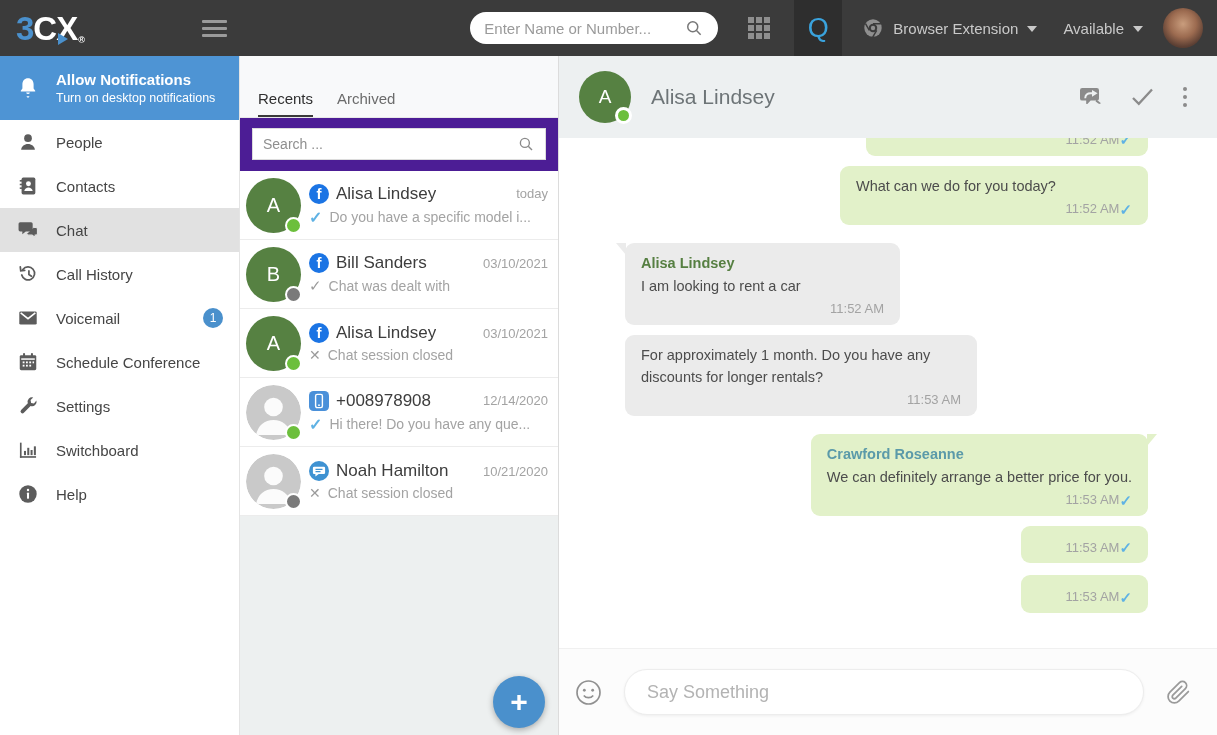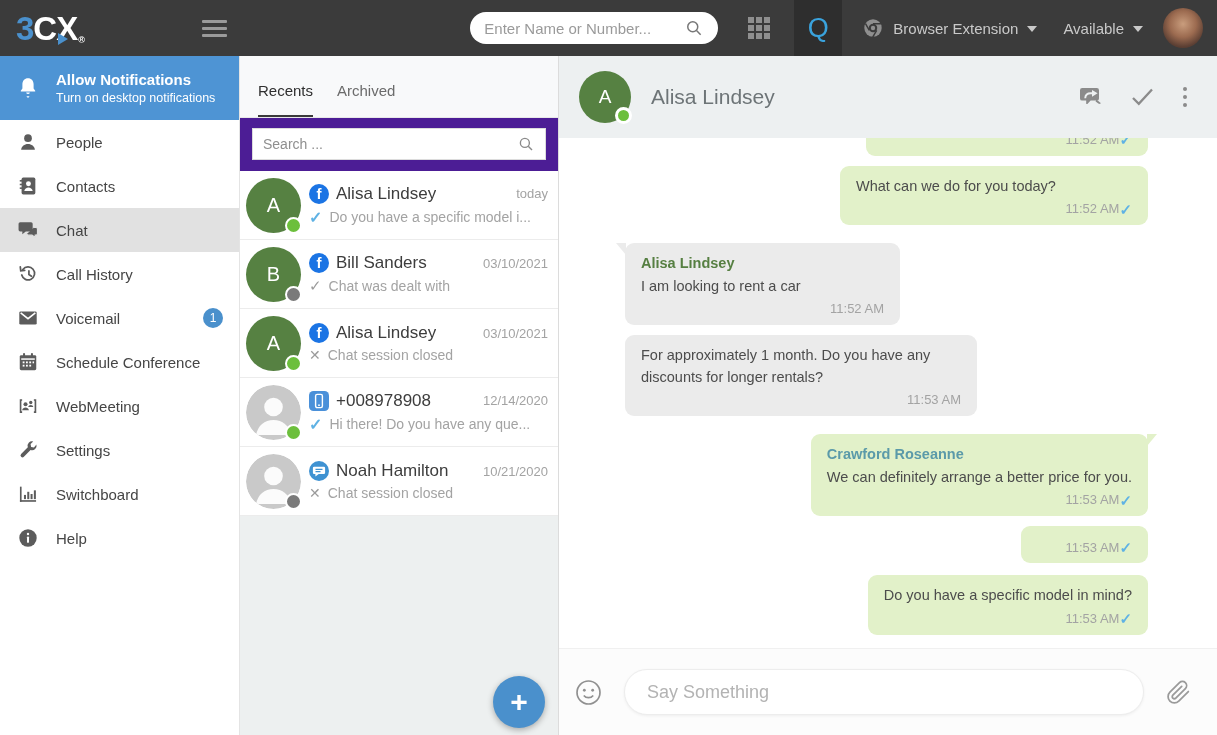--- a/index.html
+++ b/index.html
@@ -40,21 +40,21 @@
   .banner-sub { font-size:12.5px; margin-top:3px; }
   .nav-item { height:44px; display:flex; align-items:center; position:relative; cursor:pointer; }
   .nav-item.active { background:#e1e1e1; }
   .nav-item .icon-box { width:56px; display:flex; justify-content:center; color:#5c5c5c; }
   .nav-item .label { font-size:15px; color:#454545; }
   .badge { position:absolute; right:16px; top:12px; width:20px; height:20px; border-radius:50%; background:#4a90cc; color:#fff; font-size:12px; display:flex; align-items:center; justify-content:center; }
 
   
   .list-panel { width:319px; border-right:1px solid #dcdcdc; display:flex; flex-direction:column; background:#fff; }
   .tabs { height:62px; background:#f8f9fa; border-bottom:1px solid #e8e8e8; display:flex; align-items:flex-end; padding-left:18px; gap:24px; }
-  .tab { font-size:15px; color:#6b6b6b; padding-bottom:16px; border-bottom:2px solid transparent; cursor:pointer; }
+  .tab { font-size:15px; color:#6b6b6b; padding-bottom:8px; border-bottom:2px solid transparent; cursor:pointer; }
   .tab.active { color:#2f2f2f; border-bottom-color:#3a3a3a; }
   .search-area { padding:10px 12px 11px; background:#4c1d95; }
   .list-search { height:32px; background:#fff; border:1px solid #dcdcdc; display:flex; align-items:center; padding:0 10px; }
   .list-search input { flex:1; border:none; outline:none; font-size:14px; color:#555; font-family:inherit; }
   .list-search input::placeholder { color:#8f8f8f; }
   .convo-row { height:69px; display:flex; align-items:center; padding-left:6px; border-bottom:1px solid #ececec; background:#fff; cursor:pointer; }
   .avatar-wrap { position:relative; width:55px; height:55px; flex:none; }
   .avatar { width:55px; height:55px; border-radius:50%; display:flex; align-items:center; justify-content:center; color:#fff; font-size:20px; background:#568142; }
   .presence { position:absolute; right:-1px; bottom:-1px; width:17px; height:17px; border-radius:50%; border:2.5px solid #fff; }
   .presence.online { background:#6cbf3c; }
@@ -250,33 +250,20 @@
               <rect x="6.2" y="15" width="2" height="2"></rect>
               <rect x="9.8" y="15" width="2" height="2"></rect>
               <rect x="13.4" y="15" width="2" height="2"></rect>
               <rect x="17" y="11.4" width="1.6" height="2"></rect>
             </g>
           </svg>
         </span>
       <span class="label">Schedule Conference</span>
     </div>
 
-    <div class="nav-item">
-      <span class="icon-box">
-          <svg width="22" height="22" viewBox="0 0 24 24" fill="currentColor">
-            <path d="M3 4.5h2.6v1.8H4.8v11.4h.8v1.8H3z"></path>
-            <path d="M21 4.5h-2.6v1.8h.8v11.4h-.8v1.8H21z"></path>
-            <circle cx="9.3" cy="10" r="2.2"></circle>
-            <path d="M5.6 16.6c.4-1.9 1.9-3 3.7-3s3.3 1.1 3.7 3z"></path>
-            <circle cx="15" cy="8.2" r="1.8"></circle>
-            <path d="M12.2 13.2c.3-1.5 1.4-2.4 2.8-2.4 1.4 0 2.5.9 2.8 2.4z"></path>
-          </svg>
-        </span>
-      <span class="label">WebMeeting</span>
-    </div>
 
     <div class="nav-item">
       <span class="icon-box">
           <svg width="22" height="22" viewBox="0 0 24 24" fill="currentColor">
             <path d="M21.2 6.1a4.9 4.9 0 0 1-6.4 5.9l-7.3 7.3a2.1 2.1 0 1 1-3-3l7.3-7.3a4.9 4.9 0 0 1 5.9-6.4L14.8 5.5l.6 3.1 3.1.6z"></path>
           </svg>
         </span>
       <span class="label">Settings</span>
     </div>
 
@@ -512,21 +499,20 @@
       </div>
 
       <div class="msg out gap-sm">
         <div class="meta">
           <span>11:53 AM</span>
           <span class="check">✓</span>
         </div>
       </div>
 
       <div class="msg out gap-md">
-        <div>Do you have a specific model in mind?</div>
         <div class="meta">
           <span>11:53 AM</span>
           <span class="check">✓</span>
         </div>
       </div>
     </div>
 
     <div class="composer">
       <span class="icon-btn">
         <svg width="27" height="27" viewBox="0 0 24 24" fill="none" stroke="#909090" stroke-width="1.5">

